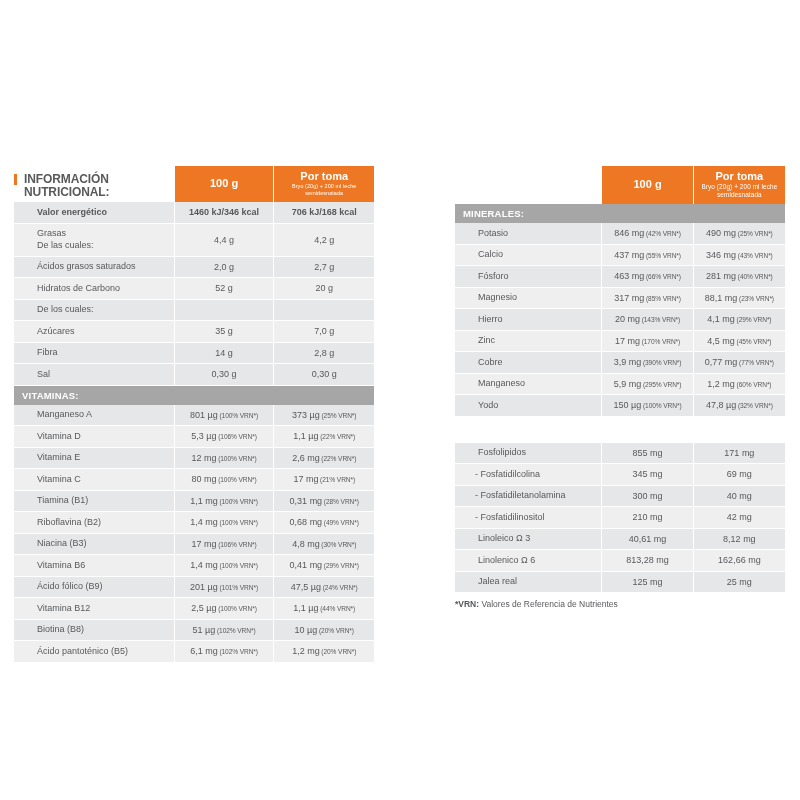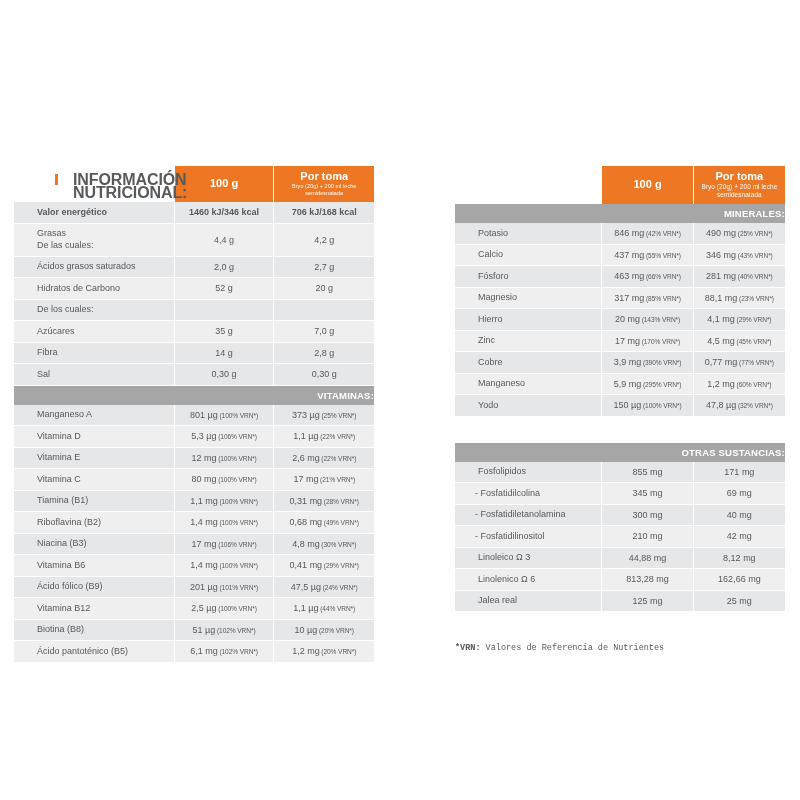--- a/index.html
+++ b/index.html
@@ -66,46 +66,44 @@
   #right-panel .hdr-sub { font-size: 6.4px; line-height: 8px; }
 
   
   .title-cell {
     padding: 0 0 3px 0 !important;
     vertical-align: bottom;
   }
   .doc-title {
     display: flex;
     align-items: flex-start;
-    gap: 15px;
-    font-size: 16px;
+    gap: 7px;
+    font-size: 12px;
     line-height: 13px;
     font-weight: bold;
     color: #58595b;
     letter-spacing: -0.1px;
-    margin-left: 41px;
   }
   .title-accent {
     display: inline-block;
     width: 3px;
     height: 11px;
     background: #ee7723;
     flex: none;
     margin-top: 1px;
   }
 
   
   tr.band > td {
     background: #a6a6a6;
     color: #ffffff;
     font-weight: bold;
     font-size: 9.5px;
     letter-spacing: .2px;
     padding: 4px 0 4px 8px;
-    text-align: right;
   }
 
   
   tr.row > td {
     font-size: 9px;
     padding: 4.5px 4px;
     border-bottom: 1px solid #ffffff;
     background: #e6e7e8;
   }
   tr.row.alt > td { background: #efefef; }
@@ -125,24 +123,23 @@
     font-size: 6.6px;
     letter-spacing: -.1px;
   }
   tr.row.indent > td.lbl { padding-left: 20px; }
 
   
   .tbl-gap { height: 26px; }
 
   
   .footnote {
-    margin-top: 31px;
+    margin-top: 6px;
     font-size: 8.5px;
     color: #58595b;
-    font-family: Liberation Mono, monospace;
   }
   .footnote b { font-weight: bold; }
 </style>
 </head>
 <body>
 
 <div class="panel" id="left-panel">
   <table class="nut">
     <colgroup>
       <col class="col-label">
@@ -346,23 +343,20 @@
 
   <div class="tbl-gap"></div>
 
   <table class="nut">
     <colgroup>
       <col class="col-label">
         <col class="col-v1">
         <col class="col-v2">
     </colgroup>
     <tbody id="other-body">
-        <tr class="band">
-          <td colspan="3">OTRAS SUSTANCIAS:</td>
-        </tr>
         <tr class="row">
           <td class="lbl">Fosfolipidos</td>
           <td class="val"><span>855 mg</span></td>
           <td class="val"><span>171 mg</span></td>
         </tr>
         <tr class="row alt indent">
           <td class="lbl">- Fosfatidilcolina</td>
           <td class="val"><span>345 mg</span></td>
           <td class="val"><span>69 mg</span></td>
         </tr>
@@ -371,21 +365,21 @@
           <td class="val"><span>300 mg</span></td>
           <td class="val"><span>40 mg</span></td>
         </tr>
         <tr class="row alt indent">
           <td class="lbl">- Fosfatidilinositol</td>
           <td class="val"><span>210 mg</span></td>
           <td class="val"><span>42 mg</span></td>
         </tr>
         <tr class="row">
           <td class="lbl">Linoleico Ω 3</td>
-          <td class="val"><span>44,88 mg</span></td>
+          <td class="val"><span>40,61 mg</span></td>
           <td class="val"><span>8,12 mg</span></td>
         </tr>
         <tr class="row alt">
           <td class="lbl">Linolenico Ω 6</td>
           <td class="val"><span>813,28 mg</span></td>
           <td class="val"><span>162,66 mg</span></td>
         </tr>
         <tr class="row">
           <td class="lbl">Jalea real</td>
           <td class="val"><span>125 mg</span></td>

